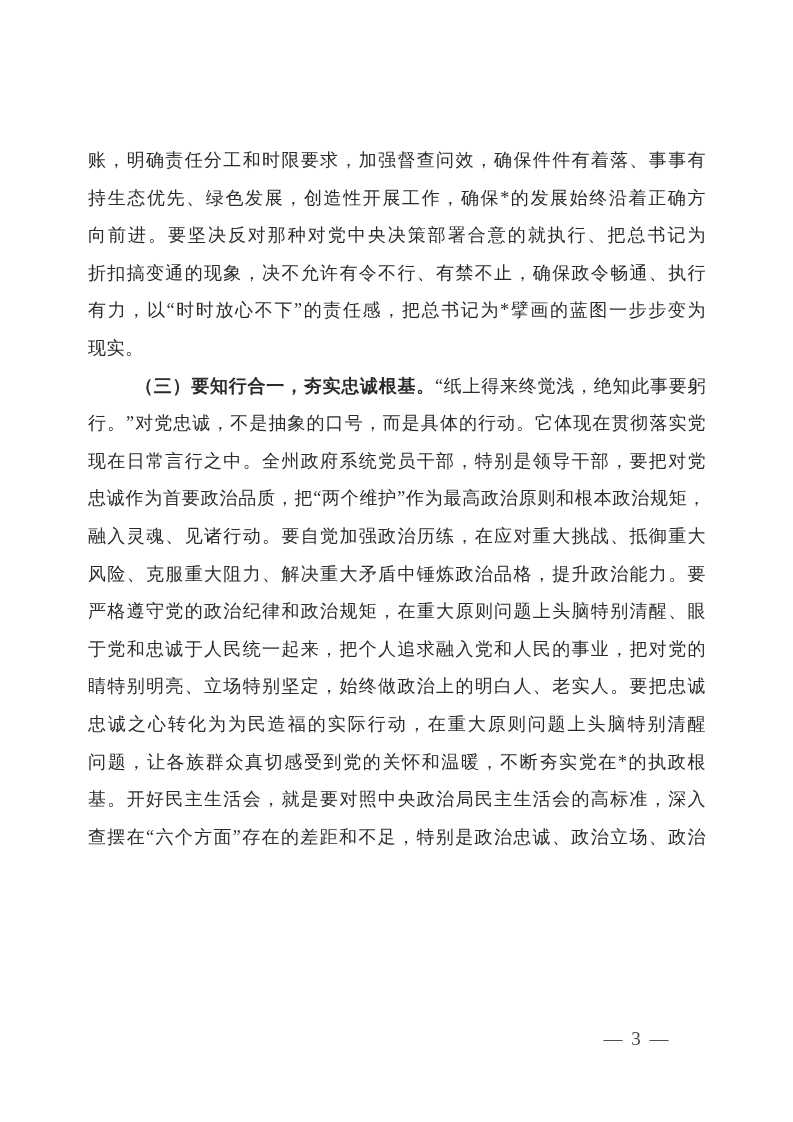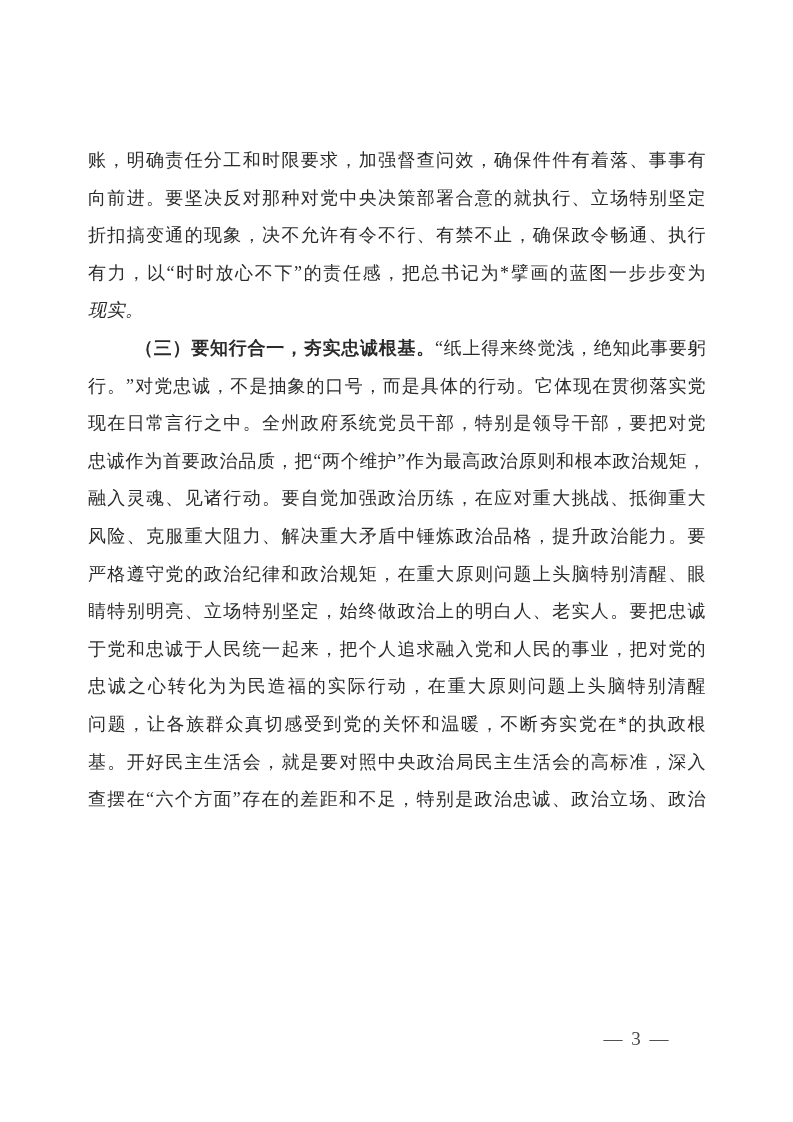--- a/index.html
+++ b/index.html
@@ -28,21 +28,20 @@
   .line {
     height: 37.6px;
     overflow: hidden;
     text-align: justify;
     text-align-last: justify;
     white-space: normal;
   }
   .line.short {
     text-align: right;
     text-align-last: left;
-    font-style: italic;
   }
   .line.indent {
     text-indent: 47px;
   }
   .bold-lead {
     font-weight: 700;
   }
   .page-number {
     position: absolute;
     left: 592px;
@@ -55,35 +54,36 @@
     font-family: "Liberation Serif", "DejaVu Serif", serif;
   }
 </style>
 </head>
 <body>
 
 <div class="page">
 
   <div class="doc-body">
     <div class="line">账，明确责任分工和时限要求，加强督查问效，确保件件有着落、事事有</div>
-    <div class="line">向前进。要坚决反对那种对党中央决策部署合意的就执行、立场特别坚定</div>
+    <div class="line">持生态优先、绿色发展，创造性开展工作，确保*的发展始终沿着正确方</div>
+    <div class="line">向前进。要坚决反对那种对党中央决策部署合意的就执行、把总书记为</div>
     <div class="line">折扣搞变通的现象，决不允许有令不行、有禁不止，确保政令畅通、执行</div>
     <div class="line">有力，以“时时放心不下”的责任感，把总书记为*擘画的蓝图一步步变为</div>
     <div class="line short">现实。</div>
     <div class="line indent">
       <span class="bold-lead">（三）要知行合一，夯实忠诚根基。</span><span>“纸上得来终觉浅，绝知此事要躬</span>
     </div>
     <div class="line">行。”对党忠诚，不是抽象的口号，而是具体的行动。它体现在贯彻落实党</div>
     <div class="line">现在日常言行之中。全州政府系统党员干部，特别是领导干部，要把对党</div>
     <div class="line">忠诚作为首要政治品质，把“两个维护”作为最高政治原则和根本政治规矩，</div>
     <div class="line">融入灵魂、见诸行动。要自觉加强政治历练，在应对重大挑战、抵御重大</div>
     <div class="line">风险、克服重大阻力、解决重大矛盾中锤炼政治品格，提升政治能力。要</div>
     <div class="line">严格遵守党的政治纪律和政治规矩，在重大原则问题上头脑特别清醒、眼</div>
+    <div class="line">于党和忠诚于人民统一起来，把个人追求融入党和人民的事业，把对党的</div>
     <div class="line">睛特别明亮、立场特别坚定，始终做政治上的明白人、老实人。要把忠诚</div>
-    <div class="line">于党和忠诚于人民统一起来，把个人追求融入党和人民的事业，把对党的</div>
     <div class="line">忠诚之心转化为为民造福的实际行动，在重大原则问题上头脑特别清醒</div>
     <div class="line">问题，让各族群众真切感受到党的关怀和温暖，不断夯实党在*的执政根</div>
     <div class="line">基。开好民主生活会，就是要对照中央政治局民主生活会的高标准，深入</div>
     <div class="line">查摆在“六个方面”存在的差距和不足，特别是政治忠诚、政治立场、政治</div>
   </div>
 
   <div class="page-number">— 3 —</div>
 
 </div>
 

